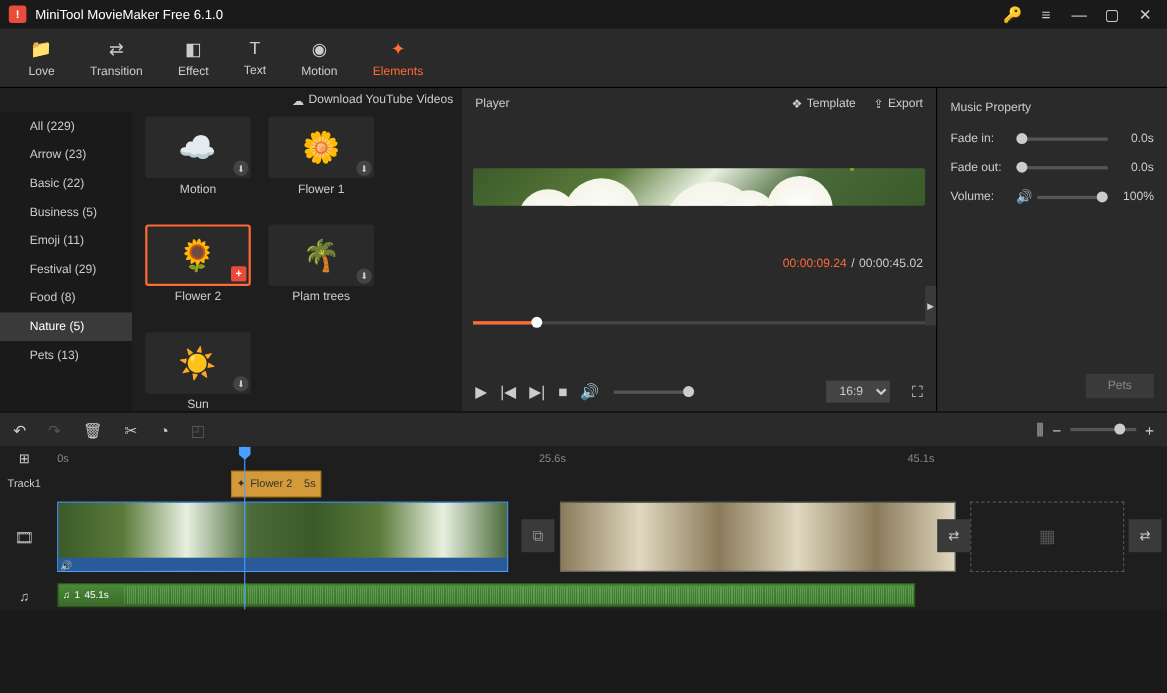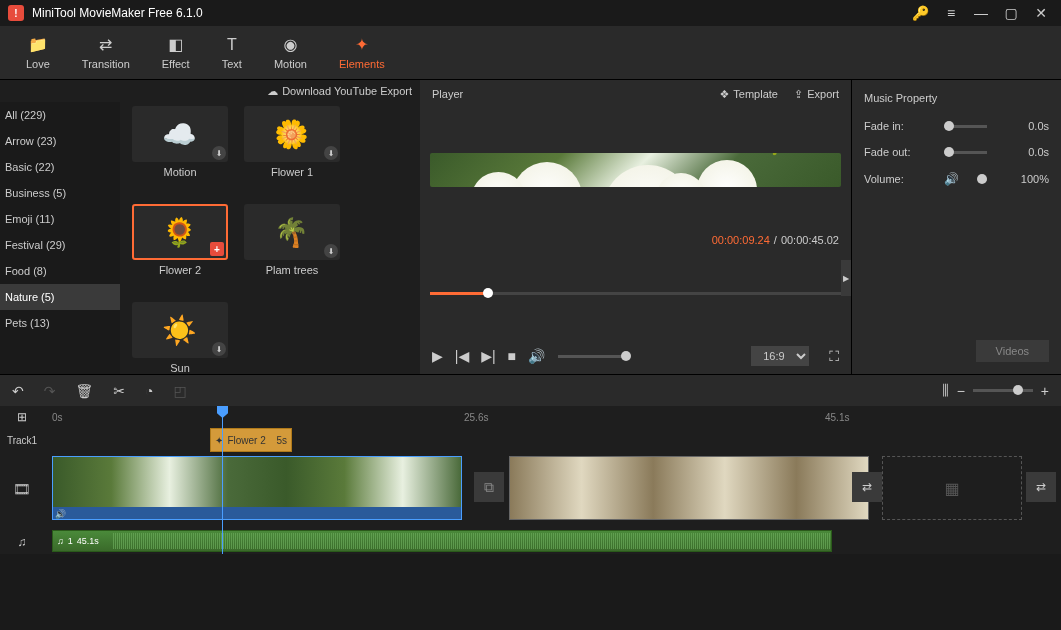--- a/index.html
+++ b/index.html
@@ -10,21 +10,21 @@
 .titlebar .tbicon { width:24px; height:24px; display:flex; align-items:center; justify-content:center; color:#ccc; margin-left:6px; cursor:pointer; font-size:14px; }
 .titlebar .key { color:#f0c020; }
 .toolbar { height:54px; background:#2a2a2a; display:flex; align-items:center; padding:0 10px; border-bottom:1px solid #000; }
 .tabbtn { display:flex; flex-direction:column; align-items:center; justify-content:center; padding:4px 16px; color:#ccc; cursor:pointer; font-size:11px; gap:4px; }
 .tabbtn.active { color:#ff6b35; }
 .tabbtn .ticon { font-size:16px; }
 .middle { display:flex; height:294px; }
 .leftpanel { width:420px; background:#1e1e1e; display:flex; }
 .catlist { width:120px; background:#1a1a1a; overflow-y:auto; }
 .dllink { height:22px; display:flex; align-items:center; justify-content:flex-end; padding-right:8px; color:#ccc; cursor:pointer; gap:4px; background:#1e1e1e; width:420px; position:absolute; font-size:11px; }
-.catitem { padding:7px 5px; cursor:pointer; color:#ccc; font-size:11px; }
+.catitem { padding:7px 27px; cursor:pointer; color:#ccc; font-size:11px; }
 .catitem.active { background:#3a3a3a; color:#fff; }
 .elemgrid { flex:1; padding:26px 10px 10px; display:grid; grid-template-columns:repeat(2,100px); grid-auto-rows:92px; gap:6px 12px; justify-content:start; align-content:start; }
 .elemitem { display:flex; flex-direction:column; align-items:center; gap:4px; }
 .elemthumb { width:96px; height:56px; background:#2a2a2a; border-radius:3px; display:flex; align-items:center; justify-content:center; font-size:28px; position:relative; cursor:pointer; }
 .elemthumb.selected { border:2px solid #ff6b35; }
 .elemthumb .dlicon { position:absolute; bottom:2px; right:2px; width:14px; height:14px; background:#444; border-radius:50%; display:flex; align-items:center; justify-content:center; font-size:8px; color:#ccc; }
 .elemthumb .addicon { position:absolute; bottom:2px; right:2px; width:14px; height:14px; background:#e74c3c; border-radius:2px; display:flex; align-items:center; justify-content:center; font-size:10px; color:#fff; font-weight:bold; }
 .elemname { color:#ccc; font-size:11px; }
 .player { flex:1; background:#2a2a2a; display:flex; flex-direction:column;gap:41px; }
 .phead { height:28px; display:flex; align-items:center; padding:0 12px; }
@@ -41,21 +41,21 @@
 .tc-cur { color:#ff6b35; }
 .tc-tot { color:#ccc; }
 .pcontrols { height:36px; display:flex; align-items:center; padding:0 12px; gap:12px; }
 .pctl { color:#ccc; cursor:pointer; font-size:14px; }
 .volslider { width:70px; height:3px; background:#555; position:relative; }
 .volslider::after { content:''; position:absolute; right:-3px; top:-4px; width:10px; height:10px; background:#ccc; border-radius:50%; }
 .aspectsel { background:#444; color:#ccc; padding:3px 8px; border:none; font-size:11px; margin-left:auto; }
 .fullscr { color:#ccc; cursor:pointer; margin-left:8px; font-size:14px; }
 .proppanel { width:210px; background:#2a2a2a; padding:12px; border-left:1px solid #000; }
 .proppanel .pptitle { color:#ccc; font-size:11px; margin-bottom:16px; }
-.proprow { display:flex; align-items:center; margin-bottom:14px; gap:24px; }
+.proprow { display:flex; align-items:center; margin-bottom:14px; gap:4px; }
 .proprow .plabel { width:56px; color:#ccc; font-size:11px; }
 .proprow .pslider { flex:1; height:3px; background:#555; position:relative; }
 .proprow .pslider .phandle { width:10px; height:10px; background:#ccc; border-radius:50%; position:absolute; top:-4px; left:0; }
 .proprow .pslider .phandle.end { left:auto; right:0; }
 .proprow .pval { width:38px; text-align:right; color:#ccc; font-size:11px; }
 .proprow .picon { color:#ccc; font-size:12px; }
 .resetbtn { background:#3a3a3a; color:#888; border:none; padding:5px 20px; font-size:11px; margin-top:140px; float:right; cursor:pointer; }
 .expand-tab { position:absolute; right:210px; top:180px; width:10px; height:36px; background:#3a3a3a; display:flex; align-items:center; justify-content:center; color:#ccc; font-size:8px; cursor:pointer; }
 .tltools { height:32px; background:#2a2a2a; display:flex; align-items:center; padding:0 12px; gap:20px; border-top:1px solid #000; }
 .tltool { color:#ccc; cursor:pointer; font-size:14px; }
@@ -126,21 +126,21 @@
     <div class="tabbtn active">
       <span class="ticon">✦</span>
       <span>Elements</span>
     </div>
   </div>
 
 <div class="middle" style="position:relative">
   <div class="leftpanel">
     <div class="dllink">
       <span>☁</span>
-      <span>Download YouTube Export</span>
+      <span>Download YouTube Videos</span>
     </div>
     <div class="catlist" id="catlist" style="padding-top:22px">
         <div class="catitem">All (229)</div>
         <div class="catitem">Arrow (23)</div>
         <div class="catitem">Basic (22)</div>
         <div class="catitem">Business (5)</div>
         <div class="catitem">Emoji (11)</div>
         <div class="catitem">Festival (29)</div>
         <div class="catitem">Food (8)</div>
         <div class="catitem active">Nature (5)</div>
@@ -233,21 +233,21 @@
       <span class="pval">0.0s</span>
     </div>
     <div class="proprow">
       <span class="plabel">Volume:</span>
       <span class="picon">🔊</span>
       <div class="pslider">
           <div class="phandle end"></div>
         </div>
       <span class="pval">100%</span>
     </div>
-    <button class="resetbtn">Videos</button>
+    <button class="resetbtn">Pets</button>
   </div>
 </div>
 
 <div class="tltools">
   <span class="tltool">↶</span>
   <span class="tltool disabled">↷</span>
   <span class="tltool">🗑</span>
   <span class="tltool">✂</span>
   <span class="tltool">◔</span>
   <span class="tltool disabled">◰</span>
@@ -256,21 +256,21 @@
     <span class="tltool">−</span>
     <div class="zoomslider"></div>
     <span class="tltool">+</span>
   </div>
 </div>
 
 <div class="timeline">
   <div class="tlruler">
     <div class="tladd">⊞</div>
     <span class="tltime" style="left:52px">0s</span>
-    <span class="tltime" style="left:464px">25.6s</span>
+    <span class="tltime" style="left:490px">25.6s</span>
     <span class="tltime" style="left:825px">45.1s</span>
   </div>
   <div class="playhead"></div>
   <div class="tlrow">
     <div class="tllabel">Track1</div>
   </div>
   <div class="elemtrack">
     <span>✦</span>
     <span>Flower 2</span>
     <span style="margin-left:auto">5s</span>

